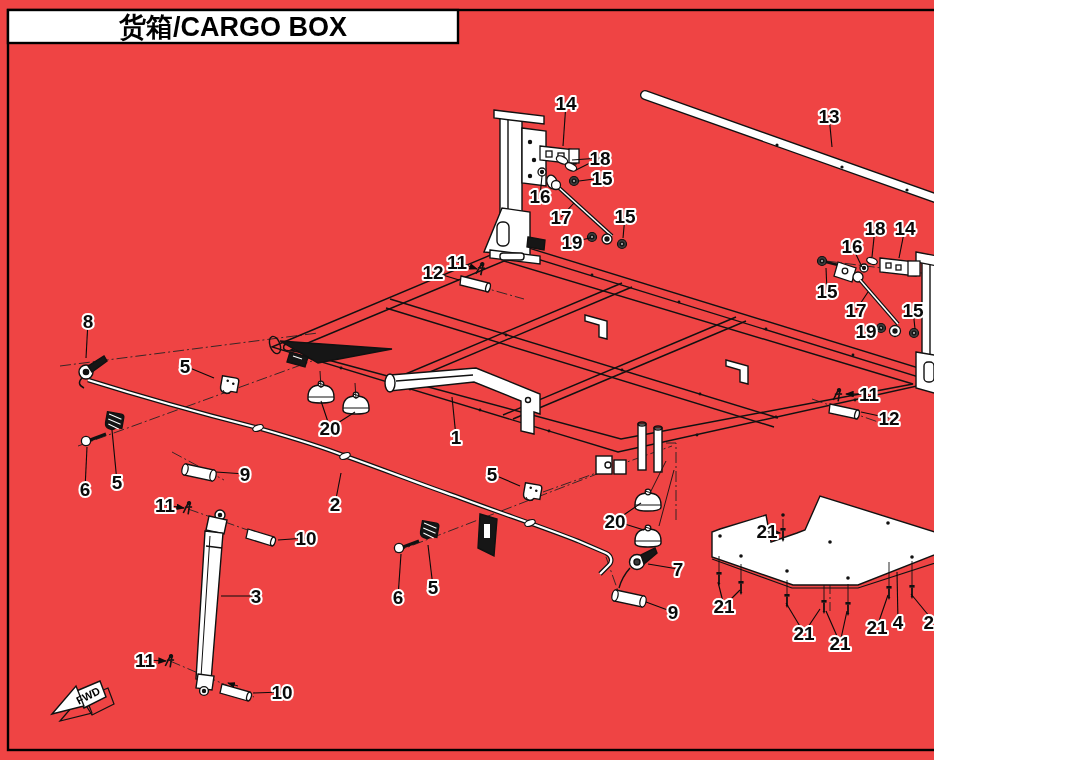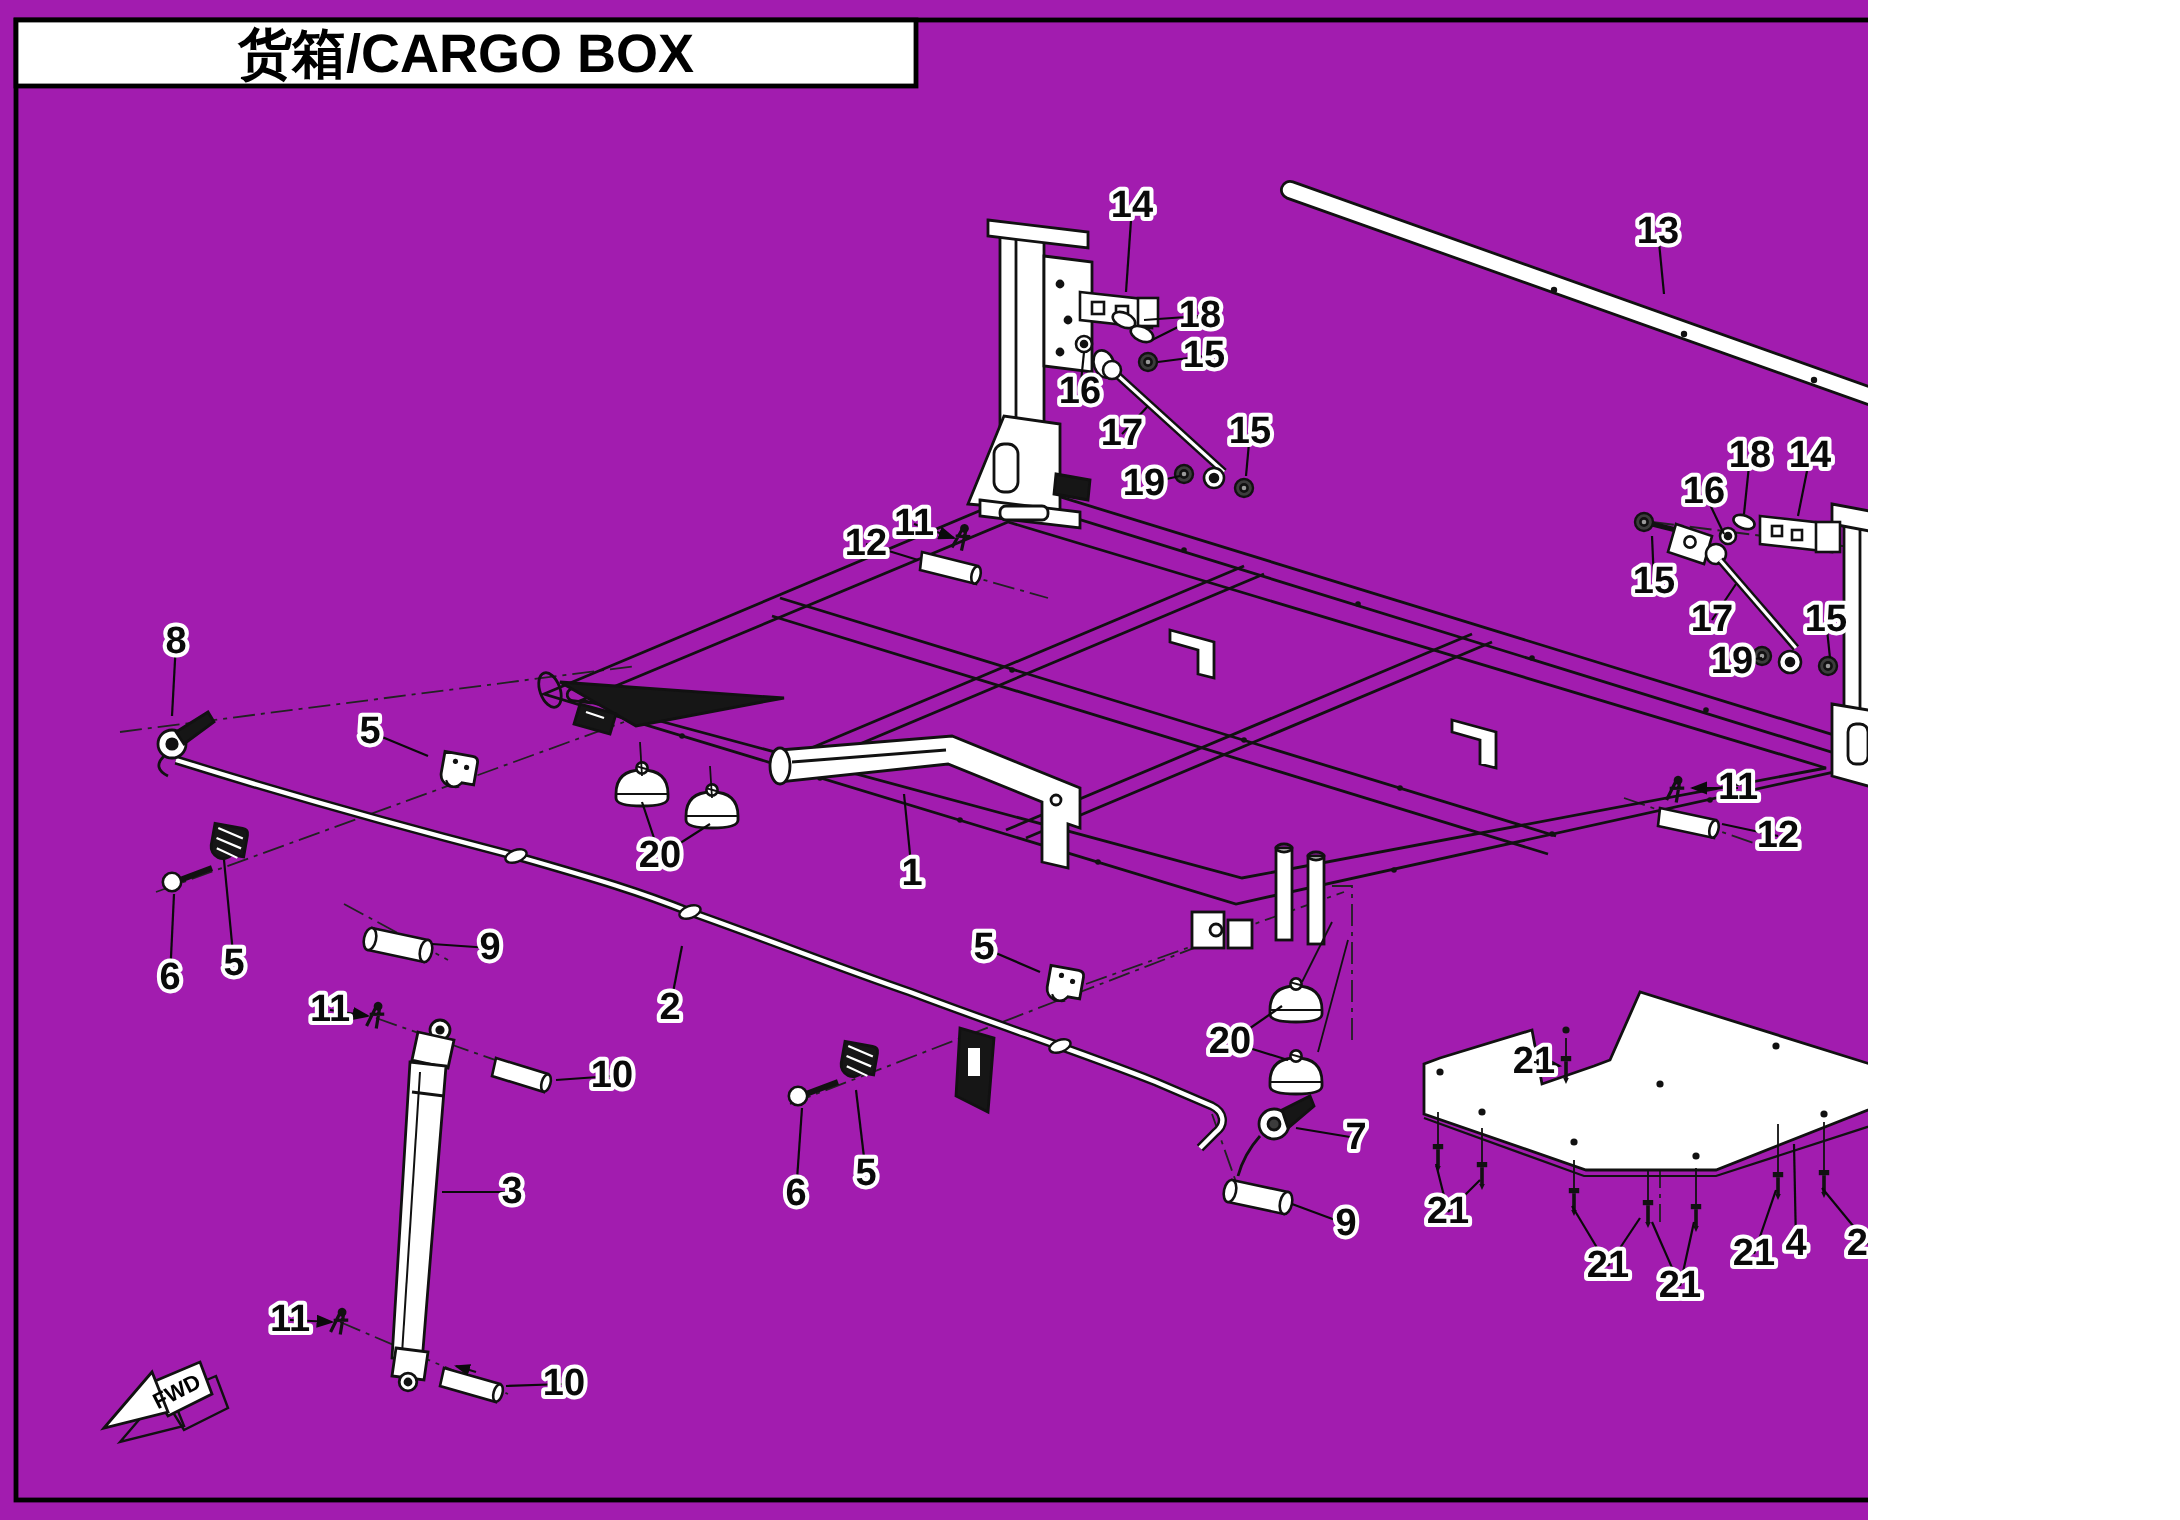--- a/index.html
+++ b/index.html
@@ -1,16 +1,16 @@
 <!DOCTYPE html>
 <html><head>
 <meta charset="utf-8">
 <style>
   html,body{margin:0;padding:0;background:#ffffff;}
-  .page{position:relative;width:934px;height:760px;background:#a21caf;overflow:hidden;
+  .page{position:relative;width:934px;height:760px;background:#ef4444;overflow:hidden;
         font-family:"Liberation Sans", sans-serif;}
   svg{position:absolute;left:0;top:0;}
   .callout-text{font-family:"Liberation Sans", sans-serif;font-weight:bold;font-size:19px;
         fill:#0a0a0a;paint-order:stroke;stroke:#ffffff;stroke-width:4px;stroke-linejoin:round;}
   .title-text{font-family:"Liberation Sans", sans-serif;font-weight:bold;font-size:27px;fill:#000;}
   .fwd-text{font-family:"Liberation Sans", sans-serif;font-weight:bold;font-size:11px;fill:#000;}
 </style>
 </head>
 <body>
 

